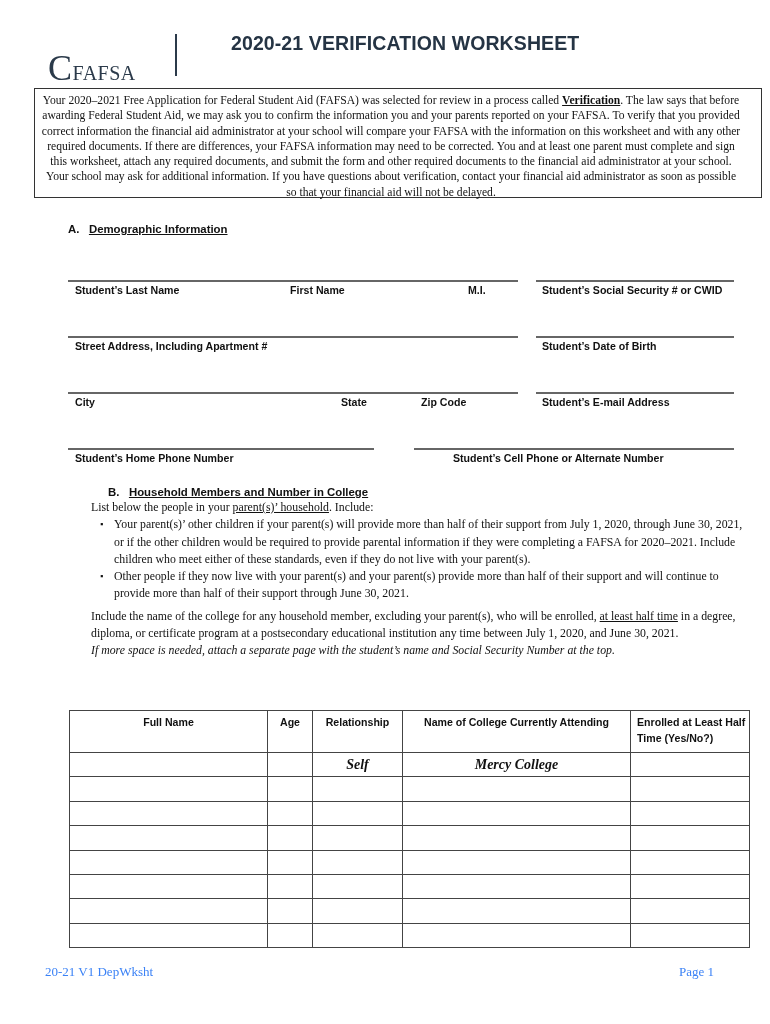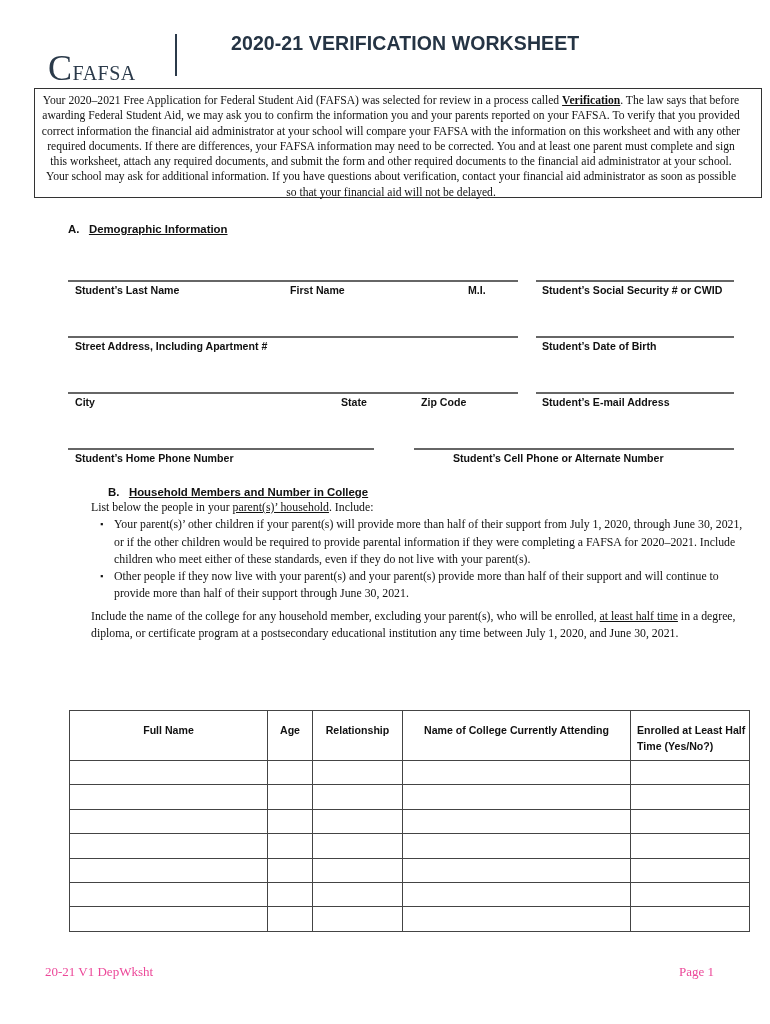--- a/index.html
+++ b/index.html
@@ -31,25 +31,25 @@
   
   .btext { font-family: "Liberation Serif", serif; font-size: 11.8px; line-height: 17.3px; color: #111; }
   .bullet-item { position: relative; padding-left: 14px; }
   .bullet-item::before { content: "\25AA"; position: absolute; left: 0; top: 0; font-size: 9px; }
   .underline { text-decoration: underline; }
   .italic { font-style: italic; }
 
   
   table.household { position: absolute; left: 69px; top: 710px; width: 680px; border-collapse: collapse; table-layout: fixed; }
   table.household th, table.household td { border: 1px solid #444; padding: 0; }
-  table.household th { font-family: "Liberation Sans", sans-serif; font-weight: bold; font-size: 10.6px; line-height: 16px; height: 38px; vertical-align: top; padding-top: 11px; margin-top: 16px; }
+  table.household th { font-family: "Liberation Sans", sans-serif; font-weight: bold; font-size: 10.6px; line-height: 16px; height: 38px; vertical-align: top; padding-top: 3px; margin-top: 16px; }
   table.household td { height: 23.4px; font-family: "Liberation Serif", serif; font-style: italic; font-weight: bold; font-size: 14px; text-align: center; vertical-align: middle; }
   th.left-al { text-align: left; padding-left: 6px !important; }
 
-  .footer { font-family: "Liberation Serif", serif; font-size: 13px; color: #ec4899; }
+  .footer { font-family: "Liberation Serif", serif; font-size: 13px; color: #3b82f6; }
 </style>
 </head>
 <body>
 
 <div class="abs logo">
   <span class="l2"><span class="big">C</span><span class="small">FAFSA</span></span>
 </div>
 <div class="abs header-divider"></div>
 <div class="abs title">
   <div>2020-21 VERIFICATION WORKSHEET</div>
@@ -91,40 +91,48 @@
   <span>B.</span>&nbsp;&nbsp;&nbsp;<span class="u">Household Members and Number in College</span>
 </div>
 
 <div class="abs btext" style="left:91px; top:499px; width:660px;">
   <div><span>List below the people in your </span><span class="underline">parent(s)’ household</span><span>. Include:</span></div>
   <div style="padding-left:9px;">
     <div class="bullet-item">Your parent(s)’ other children if your parent(s) will provide more than half of their support from July 1, 2020, through June 30, 2021, or if the other children would be required to provide parental information if they were completing a FAFSA for 2020–2021.  Include children who meet either of these standards, even if they do not live with your parent(s).</div>
     <div class="bullet-item">Other people if they now live with your parent(s) and your parent(s) provide more than half of their support and will continue to provide more than half of their support through June 30, 2021.</div>
   </div>
   <div style="margin-top:5px;"><span>Include the name of the college for any household member, excluding your parent(s), who will be enrolled, </span><span class="underline">at least half time</span><span> in a degree, diploma, or certificate program at a postsecondary educational institution any time between July 1, 2020, and June 30, 2021.</span></div>
+  <div class="italic">If more space is needed, attach a separate page with the student’s name and Social Security Number at the top.</div>
 </div>
 
 <table class="household">
   <colgroup>
     <col style="width:198px">
       <col style="width:45px">
       <col style="width:90px">
       <col style="width:228px">
       <col style="width:119px">
   </colgroup>
   <thead>
     <tr>
       <th>Full Name</th>
       <th>Age</th>
       <th>Relationship</th>
       <th>Name of College Currently Attending</th>
       <th class="left-al">Enrolled at Least Half Time (Yes/No?)</th>
     </tr>
   </thead>
   <tbody>
+    <tr>
+      <td></td>
+      <td></td>
+      <td>Self</td>
+      <td>Mercy College</td>
+      <td></td>
+    </tr>
     <tr>
       <td></td>
       <td></td>
       <td></td>
       <td></td>
       <td></td>
     </tr>
     <tr>
       <td></td>
       <td></td>

